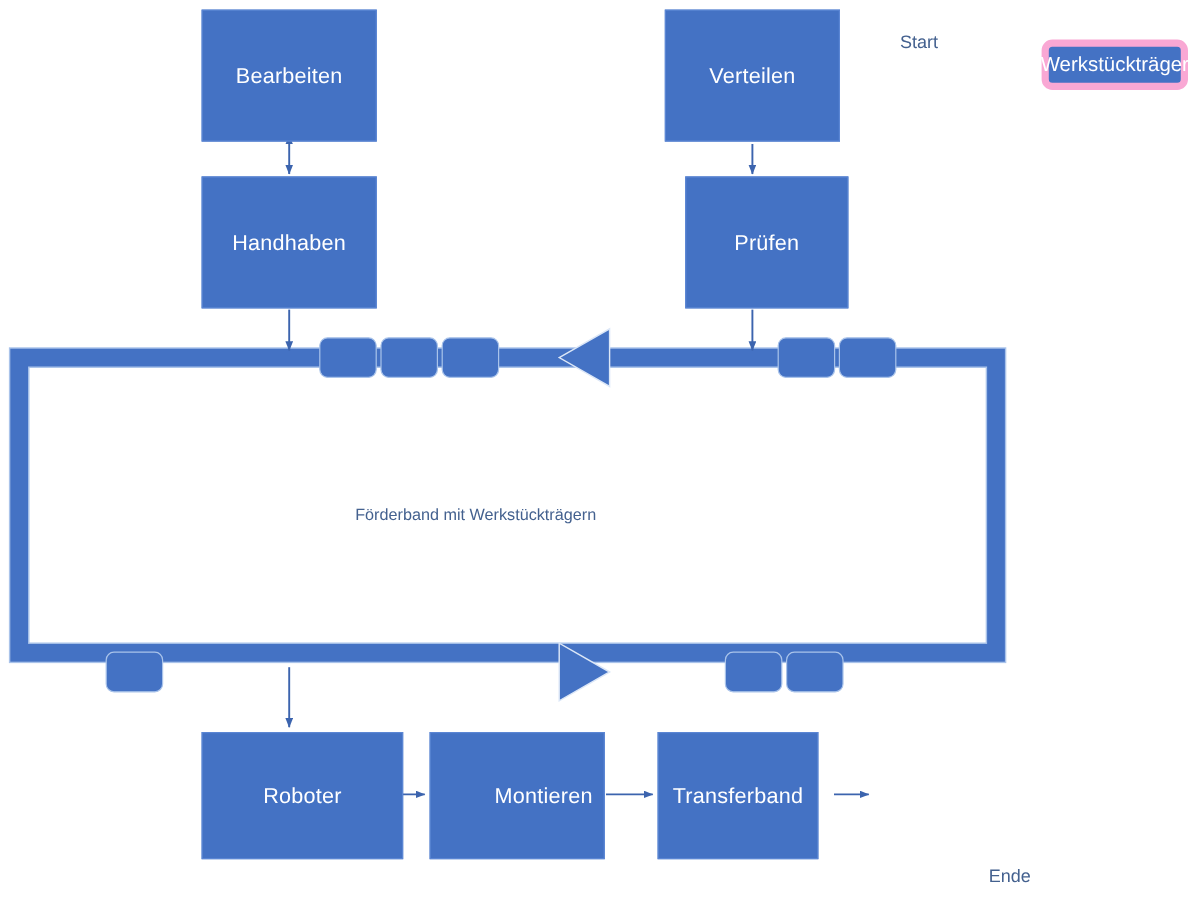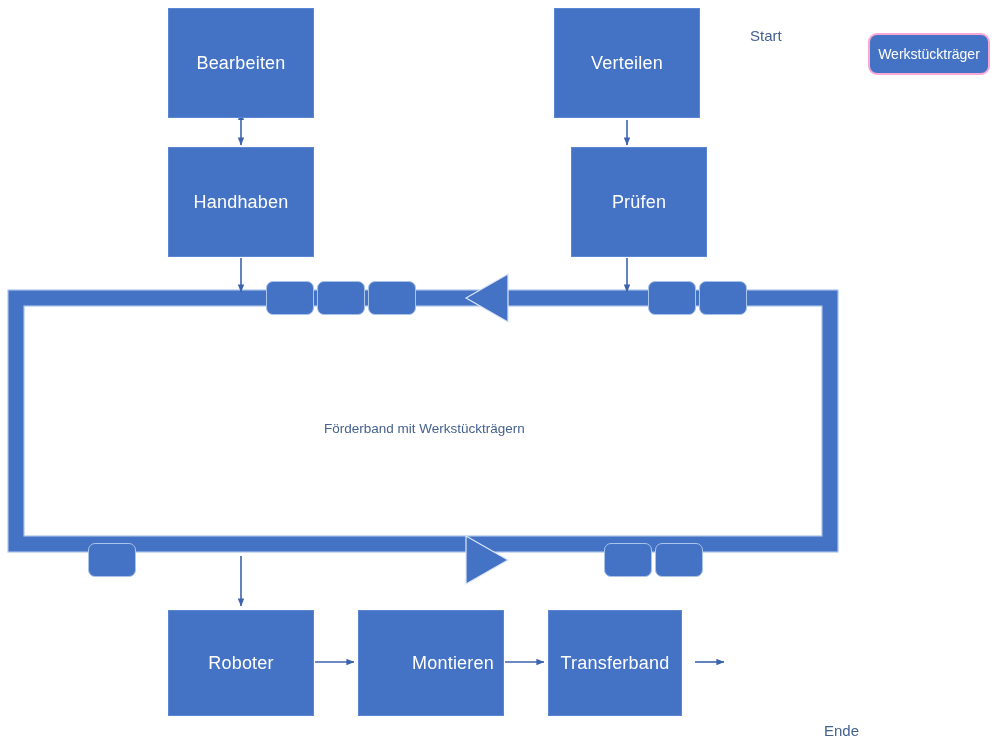--- a/index.html
+++ b/index.html
@@ -37,28 +37,28 @@
   }
   .belt-label {
     position: absolute;
     color: #44618f;
     font-size: 13.5px;
     white-space: nowrap;
   }
   .legend-chip {
     position: absolute;
     background: #4472C4;
-    border: 2px solid #f9a8d4;
+    border: 6px solid #f9a8d4;
     border-radius: 9px;
     box-sizing: border-box;
     display: flex;
     align-items: center;
     justify-content: center;
     color: #ffffff;
-    font-size: 14px;
+    font-size: 17px;
     white-space: nowrap;
   }
   .carrier {
     position: absolute;
     background: #4472C4;
     border: 1px solid #a9c3ea;
     border-radius: 7px;
     box-sizing: border-box;
   }
   svg.layer {
@@ -127,21 +127,21 @@
   </div>
 
   <div class="proc-box" style="left:554px; top:8px; width:146px; height:110px;">
     <span>Verteilen</span>
   </div>
 
   <div class="proc-box" style="left:554px; top:147px; width:136px; height:110px;margin-left:17px;">
     <span>Prüfen</span>
   </div>
 
-  <div class="proc-box" style="left:168px; top:610px; width:146px; height:106px;">
+  <div class="proc-box" style="left:168px; top:610px; width:168px; height:106px;">
     <span>Roboter</span>
   </div>
 
   <div class="proc-box" style="left:358px; top:610px; width:146px; height:106px;padding-left:44px;">
     <span>Montieren</span>
   </div>
 
   <div class="proc-box" style="left:548px; top:610px; width:134px; height:106px;">
     <span>Transferband</span>
   </div>
@@ -154,19 +154,19 @@
   <div class="carrier" style="left:699px; top:281px; width:48px; height:34px;"></div>
 
   <div class="carrier" style="left:88px; top:543px; width:48px; height:34px;"></div>
   <div class="carrier" style="left:604px; top:543px; width:48px; height:34px;"></div>
   <div class="carrier" style="left:655px; top:543px; width:48px; height:34px;"></div>
 
   <div class="plain-label" style="left:716px; top:27px;margin-left:34px;">Start</div>
 
   <div class="plain-label" style="left:824px; top:722px;">Ende</div>
 
-  <div class="belt-label" style="left:324px; top:421px;">Förderband mit Werkstückträgern</div>
+  <div class="belt-label" style="left:296px; top:421px;">Förderband mit Werkstückträgern</div>
 
   <div class="legend-chip" style="left:868px; top:33px; width:122px; height:42px;">
     <span>Werkstückträger</span>
   </div>
 
 </div>
 
 </body></html>

